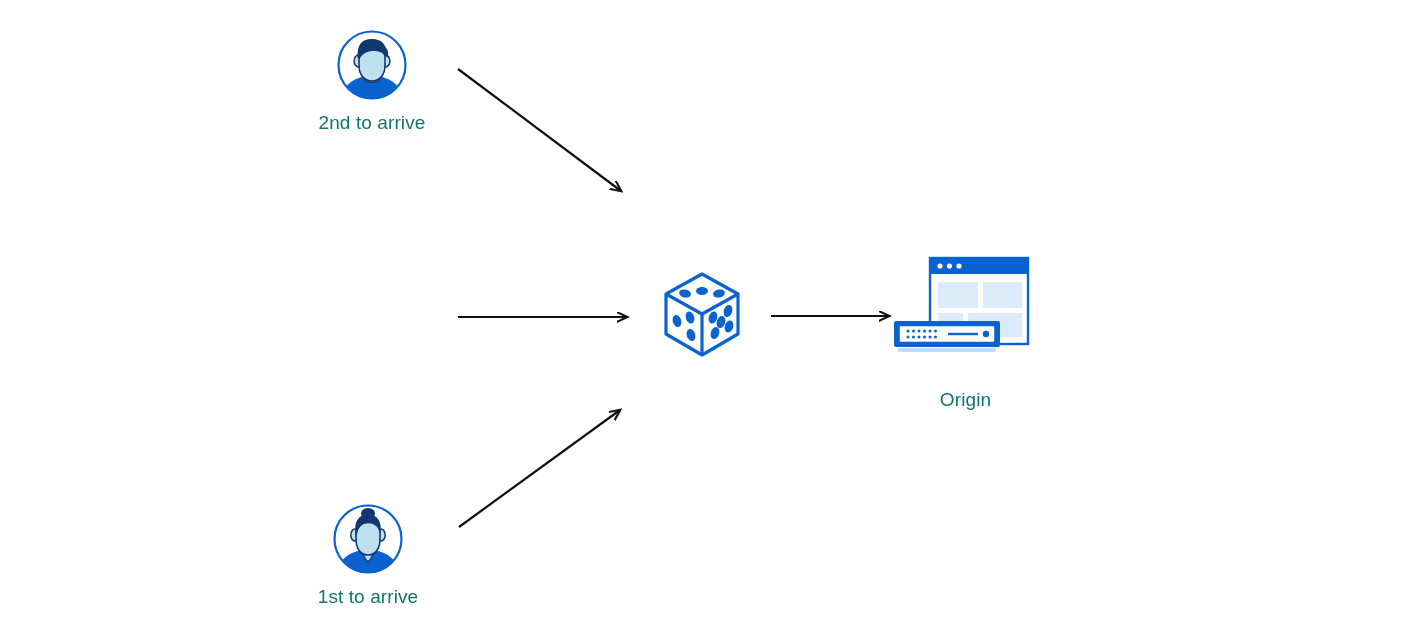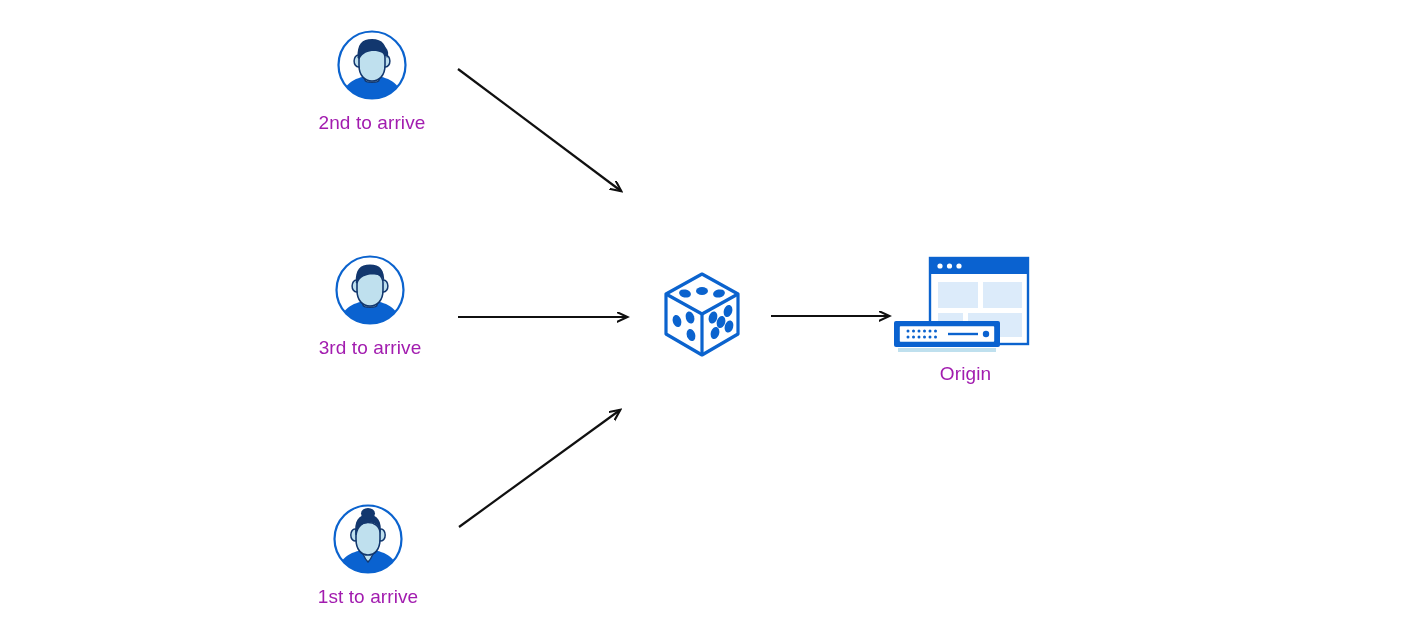--- a/index.html
+++ b/index.html
@@ -26,41 +26,41 @@
     flex-direction: column;
     align-items: center;
   }
   .node-icon {
     display: block;
     line-height: 0;
   }
   .node-label {
     margin-top: 10px;
     font-size: 19px;
-    color: #a21caf;
+    color: #0f766e;
     font-family: "Liberation Sans", sans-serif;
     letter-spacing: 0.1px;
     white-space: nowrap;
     text-align: left;
   }
   .arrow-layer {
     position: absolute;
     left: 0;
     top: 0;
     width: 1405px;
     height: 633px;
     pointer-events: none;
   }
   
   #node-person-2nd { left: 297px; top: 28px; width: 150px; }
   #node-person-3rd { left: 295px; top: 253px; width: 150px; }
   #node-person-1st { left: 293px; top: 502px; width: 150px; }
   #node-dice       { left: 650px; top: 262px; width: 104px; }
   #node-origin     { left: 888px; top: 253px; width: 155px; }
-  #node-origin .node-label { margin-top: 0; }
+  #node-origin .node-label { margin-top: 26px; }
 </style>
 </head>
 <body>
 
 <div class="canvas">
 
   <svg class="arrow-layer" viewBox="0 0 1405 633">
     <defs>
       <marker id="ah" markerWidth="13" markerHeight="13" refX="10.5" refY="5.2" orient="auto" markerUnits="userSpaceOnUse">
         <path d="M0.6,0.4 L11,5.2 L0.6,10" fill="none" stroke="#101010" stroke-width="2.1" stroke-linecap="square" stroke-linejoin="miter"></path>
@@ -98,42 +98,20 @@
           <path d="M24 30 C24 15 50 15 50 30 L50 37 C50 48 44 53 37 53 C30 53 24 48 24 37 Z" fill="#BFE0EE" stroke="#12376E" stroke-width="1.6"></path>
           <path d="M22.5 30 C22 16 27 11 37 11 C47.5 11 52.5 17 51.5 30
                    C50 27 48 24.5 43 23.5 C36 22.2 28 24 24.6 31 Z" fill="#12376E"></path>
           <path d="M49 18 C53 21 54 25 52.5 30 L50.5 26 Z" fill="#12376E"></path>
         </g>
       </svg>
     </span>
     <span class="node-label">2nd to arrive</span>
   </div>
 
-  <div class="node" id="node-person-3rd">
-    <span class="node-icon">
-      <svg width="74" height="74" viewBox="0 0 74 74">
-        <defs>
-            <clipPath id="c3rd">
-              <circle cx="37" cy="37" r="33.5"></circle>
-            </clipPath>
-          </defs>
-        <circle cx="37" cy="37" r="33.5" fill="#ffffff" stroke="#0B63CE" stroke-width="2.2"></circle>
-        <g clip-path="url(#c3rd)">
-          <path d="M4 74 C8 56 20 48 37 48 C54 48 66 56 70 74 Z" fill="#0A62D0"></path>
-          <path d="M30 42 L30 52 C30 55 44 55 44 52 L44 42 Z" fill="#BFE0EE" stroke="#12376E" stroke-width="1.5"></path>
-          <ellipse cx="23.5" cy="33" rx="4.4" ry="6" fill="#BFE0EE" stroke="#12376E" stroke-width="1.5"></ellipse>
-          <ellipse cx="50.5" cy="33" rx="4.4" ry="6" fill="#BFE0EE" stroke="#12376E" stroke-width="1.5"></ellipse>
-          <path d="M24 30 C24 15 50 15 50 30 L50 37 C50 48 44 53 37 53 C30 53 24 48 24 37 Z" fill="#BFE0EE" stroke="#12376E" stroke-width="1.6"></path>
-          <path d="M22.8 30 C22.2 16.5 27 11.5 37 11.5 C47 11.5 51.8 16.5 51.2 30
-                   C50.5 25 48.5 22.5 43 21.8 C35 20.8 27 23 24.6 30.5 Z" fill="#12376E"></path>
-        </g>
-      </svg>
-    </span>
-    <span class="node-label">3rd to arrive</span>
-  </div>
 
   <div class="node" id="node-person-1st">
     <span class="node-icon">
       <svg width="74" height="74" viewBox="0 0 74 74">
         <defs>
             <clipPath id="c1st">
               <circle cx="37" cy="37" r="33.5"></circle>
             </clipPath>
           </defs>
         <circle cx="37" cy="37" r="33.5" fill="#ffffff" stroke="#0B63CE" stroke-width="2.2"></circle>

